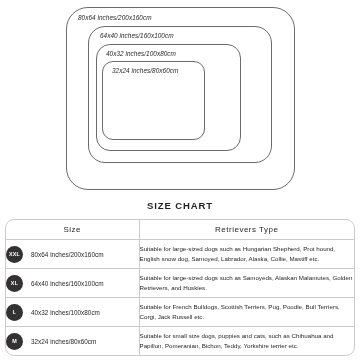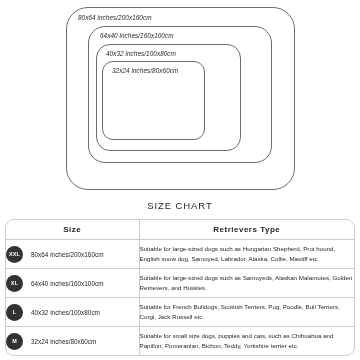--- a/index.html
+++ b/index.html
@@ -59,21 +59,21 @@
   }
   .lbl-xxl { left: 78px;  top: 15px; }
   .lbl-xl  { left: 100px; top: 33px; }
   .lbl-l   { left: 106px; top: 51px; }
   .lbl-m   { left: 112px; top: 68px; }
 
   
   #chart-title {
     text-align: center;
     font-size: 9.5px;
-    font-weight: normal;
+    font-weight: bold;
     letter-spacing: 0.9px;
     color: #231f20;
     margin-top: 4px;
     margin-bottom: 8px;
   }
 
   
   #size-table-wrap {
     margin: 0 5px;
     border: 1px solid #c9cbcd;
@@ -95,21 +95,21 @@
   }
   table.size-table tr:last-child td { border-bottom: none; }
   table.size-table th:last-child,
   table.size-table td:last-child { border-right: none; }
 
   .col-size { width: 133px; }
 
   th.hdr {
     text-align: center;
     font-size: 8px;
-    font-weight: bold;
+    font-weight: normal;
     letter-spacing: 0.5px;
     color: #231f20;
     height: 19px;
   }
 
   .size-cell {
     height: 28px;
     padding: 0 6px 0 14px;
   }
   .size-cell-inner {

